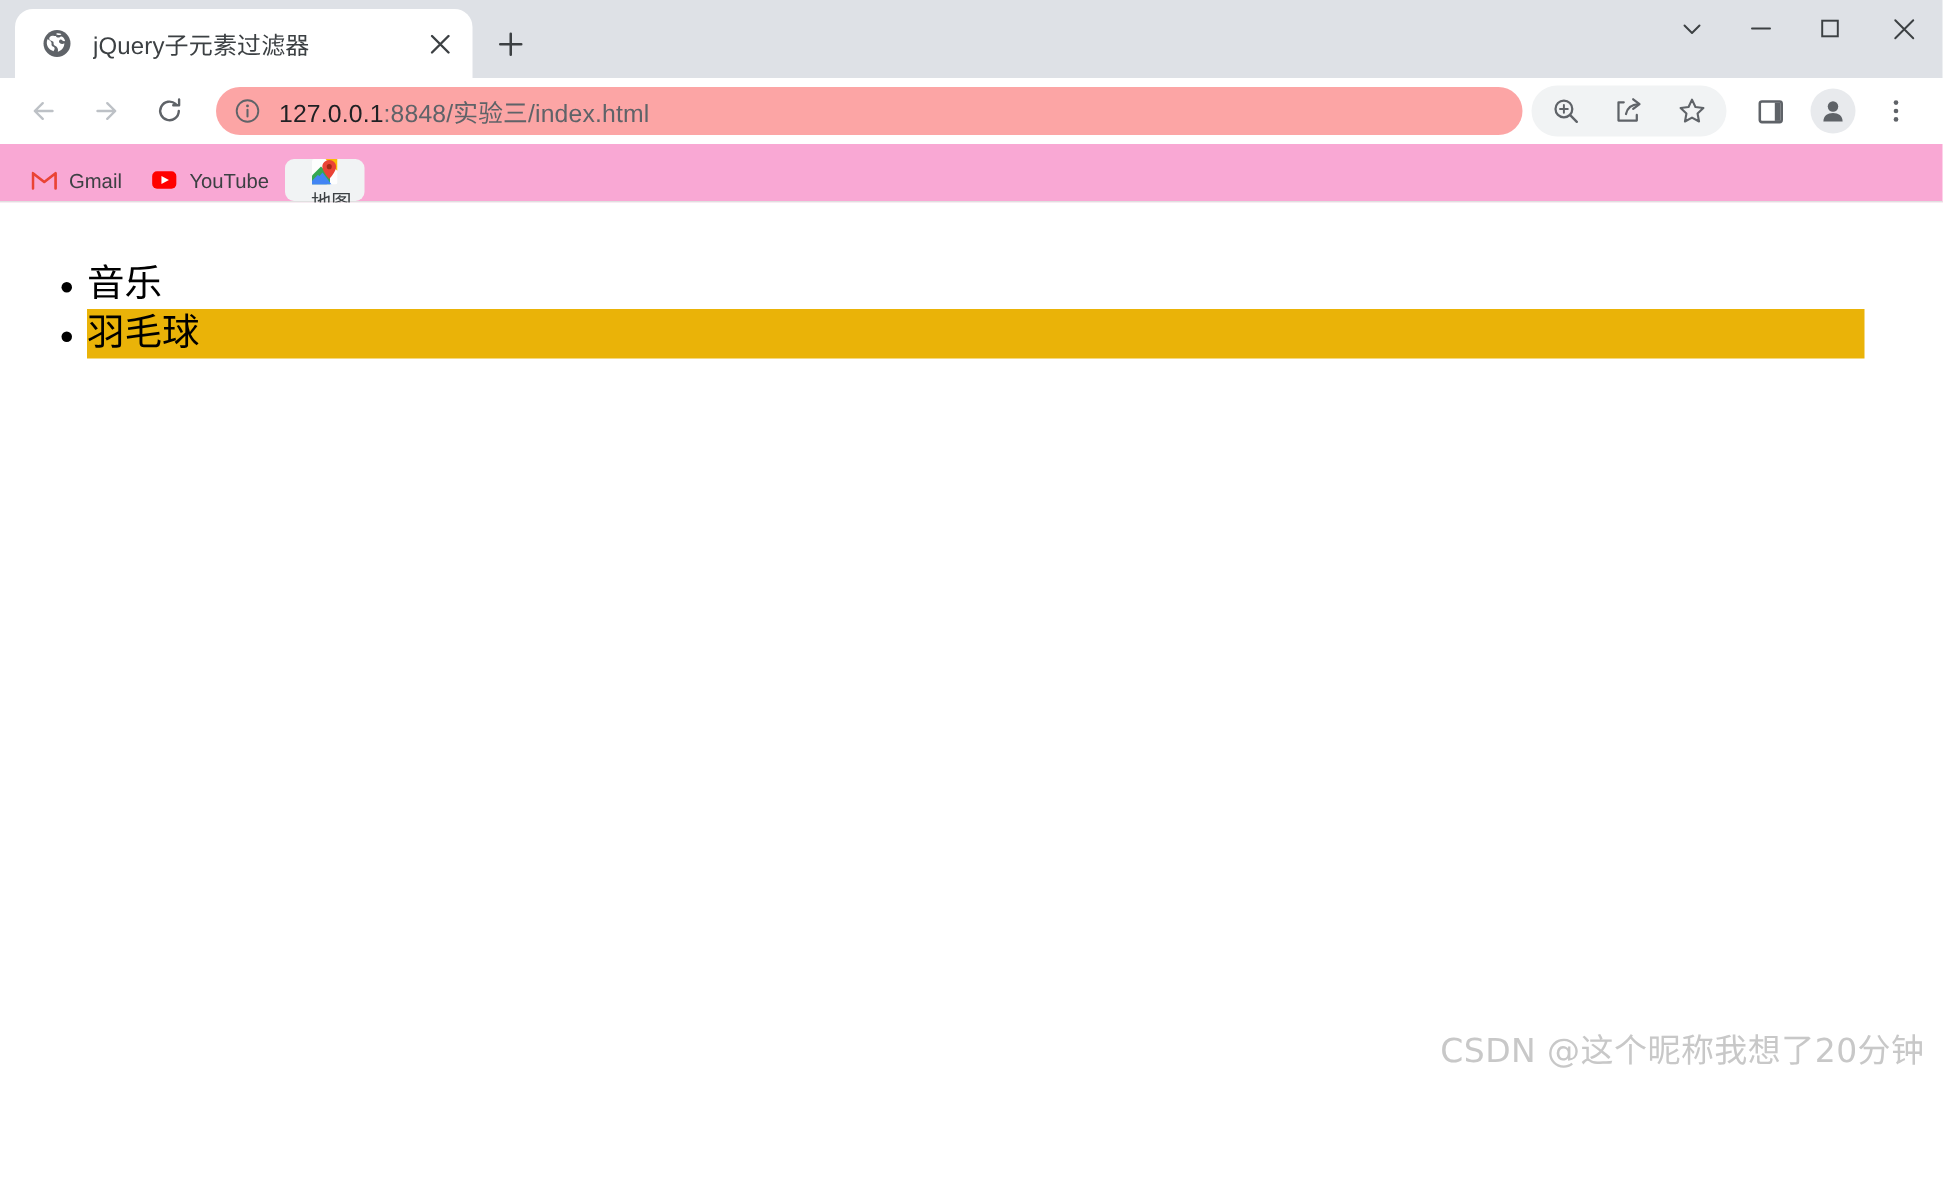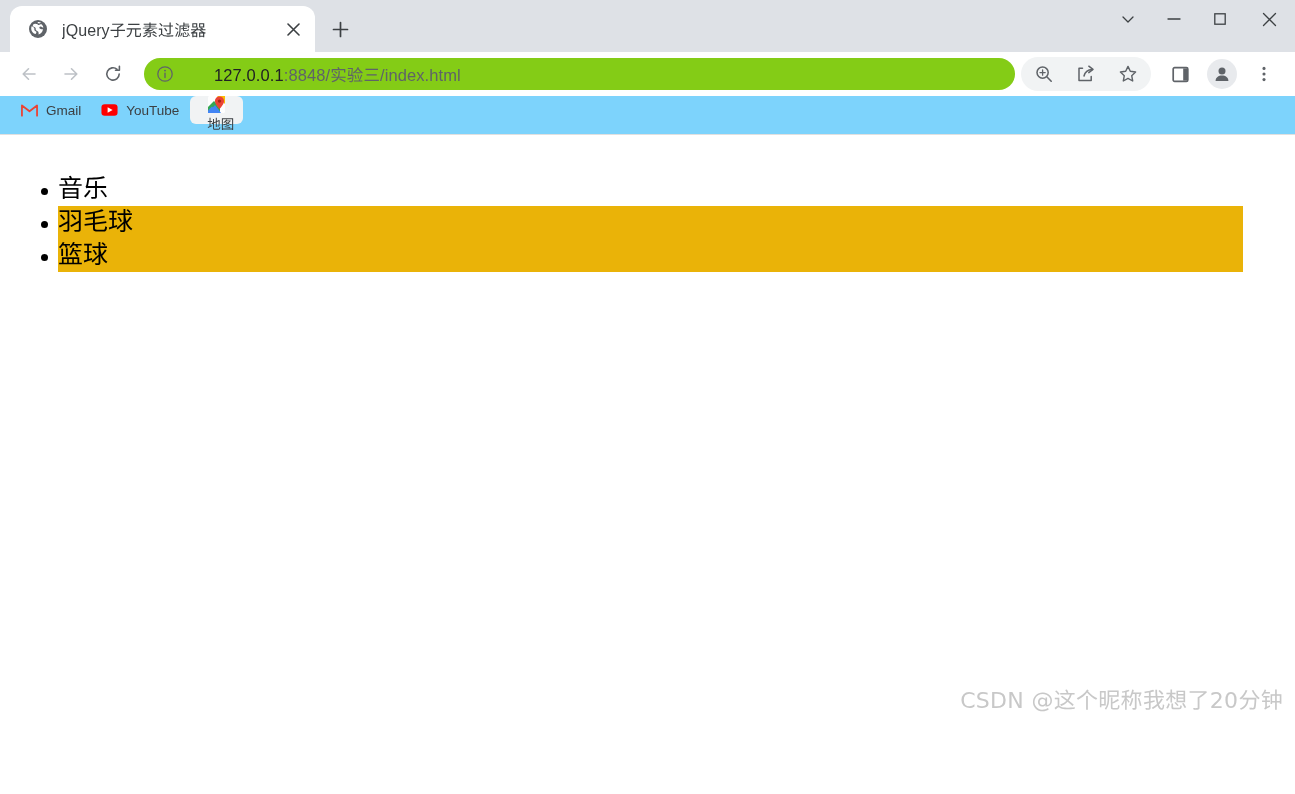--- a/index.html
+++ b/index.html
@@ -116,29 +116,28 @@
     display: flex;
     align-items: center;
     justify-content: center;
     border-radius: 50%;
     flex: 0 0 auto;
     margin: 0 4px;
   }
   .omnibox {
     flex: 1 1 auto;
     height: 32px;
-    background: #84cc16;
+    background: #fca5a5;
     border-radius: 16px;
     display: flex;
     align-items: center;
     margin: 0 6px 0 10px;
     padding: 0 14px 0 12px;
     box-sizing: border-box;
     min-width: 0;
-    gap: 28px;
   }
   .omni-info {
     width: 18px;
     height: 18px;
     flex: 0 0 auto;
     margin-right: 12px;
   }
   .omni-url {
     font-size: 16.5px;
     color: #5f6368;
@@ -166,23 +165,23 @@
     border-radius: 50%;
     background: #e8eaed;
     display: flex;
     align-items: center;
     justify-content: center;
   }
 
   
   .bookmarks {
     height: 39px;
-    background: #7dd3fc;
-    display: flex;
-    align-items: flex-start;
+    background: #f9a8d4;
+    display: flex;
+    align-items: flex-end;
     padding-left: 12px;
     box-sizing: border-box;
     border-bottom: 1px solid #e0e0e0;
     flex: 0 0 auto;
   }
   .bm {
     display: flex;
     align-items: center;
     height: 28px;
     padding: 0 9px;
@@ -433,21 +432,18 @@
 
   <div class="viewport">
 
     <ul class="page-list">
       <li>
         <span class="li-text">音乐</span>
       </li>
       <li class="hl">
         <span class="li-text">羽毛球</span>
       </li>
-      <li class="hl">
-        <span class="li-text">篮球</span>
-      </li>
     </ul>
 
     <div class="watermark">CSDN @这个昵称我想了20分钟</div>
   </div>
 
 </div>
 
 </body></html>

